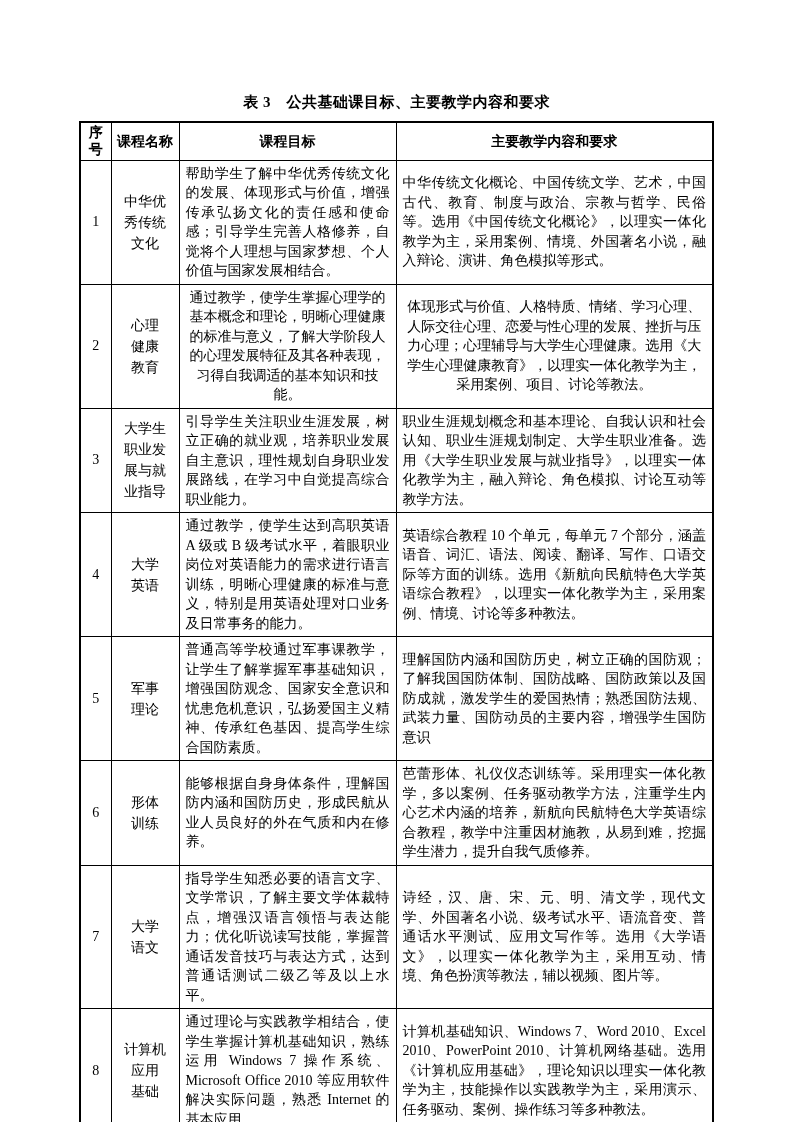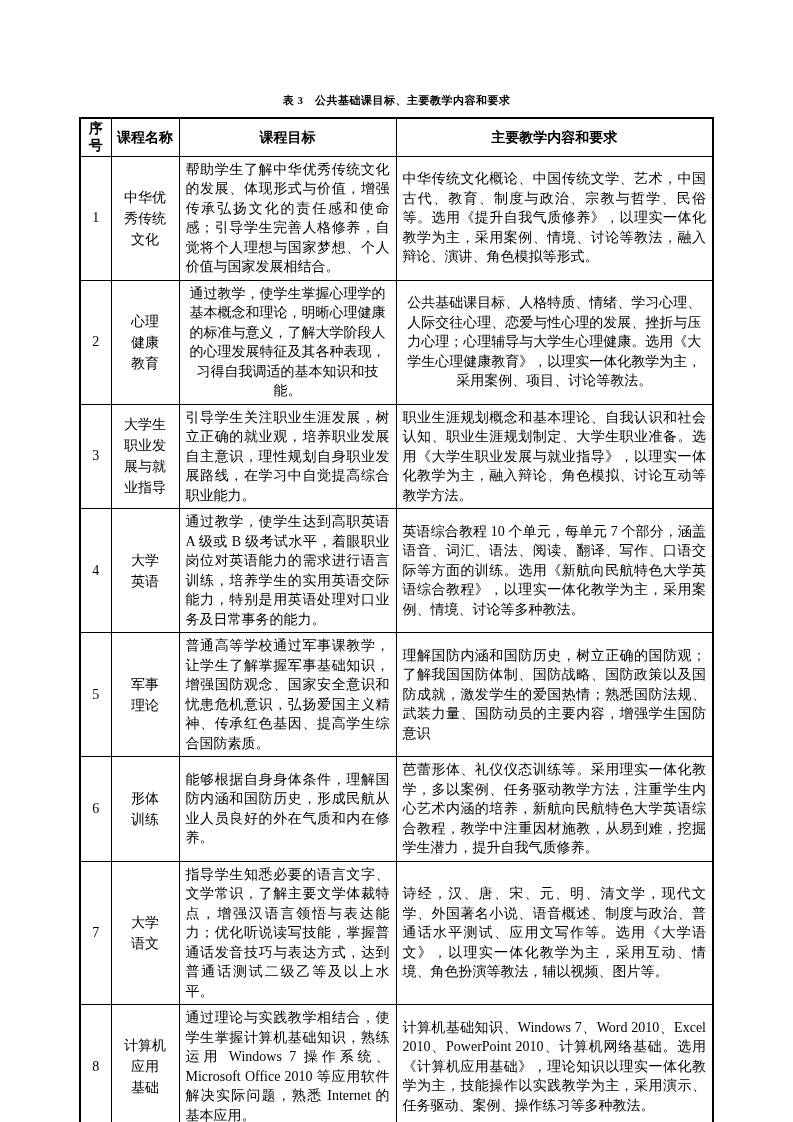--- a/index.html
+++ b/index.html
@@ -9,21 +9,21 @@
     height: 1122px;
     font-family: "Liberation Serif", "DejaVu Serif", serif;
     color: #000;
     position: relative;
     overflow: hidden;
   }
   .page { width: 793px; height: 1122px; padding-top: 93px; }
   .doc-title {
     text-align: center;
     font-weight: bold;
-    font-size: 11px;
+    font-size: 15px;
     letter-spacing: 0.5px;
     margin-bottom: 9px;
     white-space: pre;
   }
   table.course-table {
     width: 633px;
     margin: 0 auto;
     border-collapse: collapse;
     table-layout: fixed;
     border: 2px solid #000;
@@ -91,47 +91,47 @@
         <th>主要教学内容和要求</th>
       </tr>
     </thead>
     <tbody>
   <tr>
     <td class="c-no">1</td>
     <td class="c-course">中华优
 秀传统
 文化</td>
     <td class="c-obj">帮助学生了解中华优秀传统文化的发展、体现形式与价值，增强传承弘扬文化的责任感和使命感；引导学生完善人格修养，自觉将个人理想与国家梦想、个人价值与国家发展相结合。</td>
-    <td class="c-content">中华传统文化概论、中国传统文学、艺术，中国古代、教育、制度与政治、宗教与哲学、民俗等。选用《提升自我气质修养》，以理实一体化教学为主，采用案例、情境、讨论等教法，融入辩论、演讲、角色模拟等形式。</td>
+    <td class="c-content">中华传统文化概论、中国传统文学、艺术，中国古代、教育、制度与政治、宗教与哲学、民俗等。选用《中国传统文化概论》，以理实一体化教学为主，采用案例、情境、外国著名小说，融入辩论、演讲、角色模拟等形式。</td>
   </tr>
 
   <tr>
     <td class="c-no">2</td>
     <td class="c-course">心理
 健康
 教育</td>
     <td class="c-obj">通过教学，使学生掌握心理学的基本概念和理论，明晰心理健康的标准与意义，了解大学阶段人的心理发展特征及其各种表现，习得自我调适的基本知识和技能。</td>
-    <td class="c-content">公共基础课目标、人格特质、情绪、学习心理、人际交往心理、恋爱与性心理的发展、挫折与压力心理；心理辅导与大学生心理健康。选用《大学生心理健康教育》，以理实一体化教学为主，采用案例、项目、讨论等教法。</td>
+    <td class="c-content">体现形式与价值、人格特质、情绪、学习心理、人际交往心理、恋爱与性心理的发展、挫折与压力心理；心理辅导与大学生心理健康。选用《大学生心理健康教育》，以理实一体化教学为主，采用案例、项目、讨论等教法。</td>
   </tr>
 
   <tr>
     <td class="c-no">3</td>
     <td class="c-course">大学生
 职业发
 展与就
 业指导</td>
     <td class="c-obj">引导学生关注职业生涯发展，树立正确的就业观，培养职业发展自主意识，理性规划自身职业发展路线，在学习中自觉提高综合职业能力。</td>
     <td class="c-content">职业生涯规划概念和基本理论、自我认识和社会认知、职业生涯规划制定、大学生职业准备。选用《大学生职业发展与就业指导》，以理实一体化教学为主，融入辩论、角色模拟、讨论互动等教学方法。</td>
   </tr>
 
   <tr>
     <td class="c-no">4</td>
     <td class="c-course">大学
 英语</td>
-    <td class="c-obj">通过教学，使学生达到高职英语 A 级或 B 级考试水平，着眼职业岗位对英语能力的需求进行语言训练，培养学生的实用英语交际能力，特别是用英语处理对口业务及日常事务的能力。</td>
+    <td class="c-obj">通过教学，使学生达到高职英语 A 级或 B 级考试水平，着眼职业岗位对英语能力的需求进行语言训练，明晰心理健康的标准与意义，特别是用英语处理对口业务及日常事务的能力。</td>
     <td class="c-content">英语综合教程 10 个单元，每单元 7 个部分，涵盖语音、词汇、语法、阅读、翻译、写作、口语交际等方面的训练。选用《新航向民航特色大学英语综合教程》，以理实一体化教学为主，采用案例、情境、讨论等多种教法。</td>
   </tr>
 
   <tr>
     <td class="c-no">5</td>
     <td class="c-course">军事
 理论</td>
     <td class="c-obj">普通高等学校通过军事课教学，让学生了解掌握军事基础知识，增强国防观念、国家安全意识和忧患危机意识，弘扬爱国主义精神、传承红色基因、提高学生综合国防素质。</td>
     <td class="c-content">理解国防内涵和国防历史，树立正确的国防观；了解我国国防体制、国防战略、国防政策以及国防成就，激发学生的爱国热情；熟悉国防法规、武装力量、国防动员的主要内容，增强学生国防意识</td>
   </tr>
@@ -142,21 +142,21 @@
 训练</td>
     <td class="c-obj">能够根据自身身体条件，理解国防内涵和国防历史，形成民航从业人员良好的外在气质和内在修养。</td>
     <td class="c-content">芭蕾形体、礼仪仪态训练等。采用理实一体化教学，多以案例、任务驱动教学方法，注重学生内心艺术内涵的培养，新航向民航特色大学英语综合教程，教学中注重因材施教，从易到难，挖掘学生潜力，提升自我气质修养。</td>
   </tr>
 
   <tr>
     <td class="c-no">7</td>
     <td class="c-course">大学
 语文</td>
     <td class="c-obj">指导学生知悉必要的语言文字、文学常识，了解主要文学体裁特点，增强汉语言领悟与表达能力；优化听说读写技能，掌握普通话发音技巧与表达方式，达到普通话测试二级乙等及以上水平。</td>
-    <td class="c-content">诗经，汉、唐、宋、元、明、清文学，现代文学、外国著名小说、语音概述、制度与政治、普通话水平测试、应用文写作等。选用《大学语文》，以理实一体化教学为主，采用互动、情境、角色扮演等教法，辅以视频、图片等。</td>
+    <td class="c-content">诗经，汉、唐、宋、元、明、清文学，现代文学、外国著名小说、级考试水平、语流音变、普通话水平测试、应用文写作等。选用《大学语文》，以理实一体化教学为主，采用互动、情境、角色扮演等教法，辅以视频、图片等。</td>
   </tr>
 
   <tr>
     <td class="c-no">8</td>
     <td class="c-course">计算机
 应用
 基础</td>
     <td class="c-obj">通过理论与实践教学相结合，使学生掌握计算机基础知识，熟练运用 Windows 7 操作系统、Microsoft Office 2010 等应用软件解决实际问题，熟悉 Internet 的基本应用。</td>
     <td class="c-content">计算机基础知识、Windows 7、Word 2010、Excel 2010、PowerPoint 2010、计算机网络基础。选用《计算机应用基础》，理论知识以理实一体化教学为主，技能操作以实践教学为主，采用演示、任务驱动、案例、操作练习等多种教法。</td>
   </tr>

